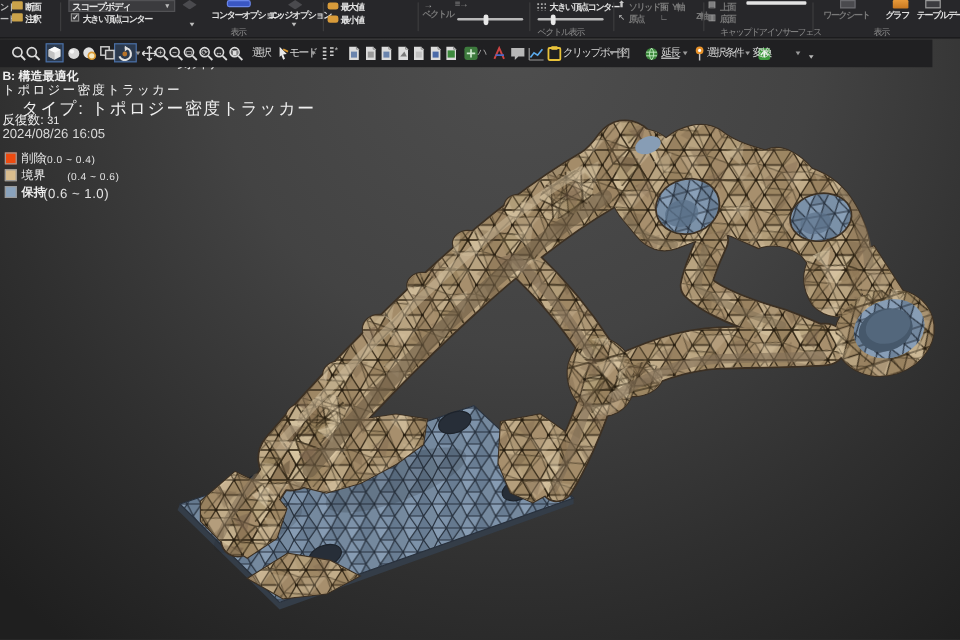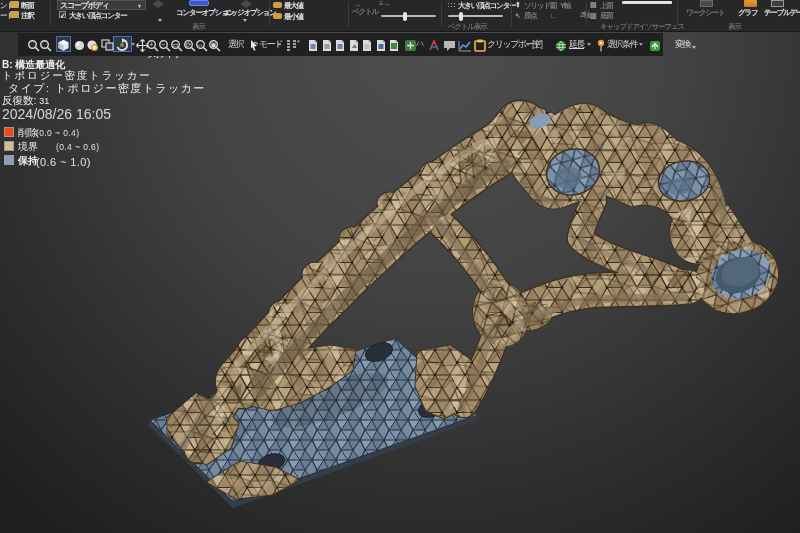--- a/index.html
+++ b/index.html
@@ -1,19 +1,19 @@
 <!DOCTYPE html>
 <html><head><meta charset="utf-8">
 <style>
 html,body{margin:0;padding:0;width:800px;height:533px;overflow:hidden;background:#2b2b2b;}
 *{box-sizing:border-box;}
 body{font-family:"Liberation Sans",sans-serif;}
 #scene{position:absolute;left:0;top:0;width:800px;height:533px;}
 #ribbon{position:absolute;left:0;top:0;width:800px;height:32px;background:#27272a;border-bottom:1px solid #19191b;}
-#bar2{position:absolute;left:0;top:33px;width:645px;height:23px;background:#202022;margin-left:18px;}
+#bar2{position:absolute;left:0;top:33px;width:777px;height:23px;background:#202022;}
 .rt{position:absolute;font-size:7.5px;color:#e2e2e2;font-weight:bold;white-space:nowrap;line-height:1;letter-spacing:-1.2px;}
 .gl{position:absolute;font-size:7.5px;color:#8a8a8a;white-space:nowrap;line-height:1;letter-spacing:-1.2px;text-align:right;}
 .sep{position:absolute;top:2px;width:1px;height:24px;background:#3c3c3e;}
 .dn{position:absolute;width:0;height:0;border-left:2.5px solid transparent;border-right:2.5px solid transparent;border-top:3px solid #bdbdbd;}
 .b2t{position:absolute;font-size:9px;color:#d8d8d8;top:7px;white-space:nowrap;line-height:1;letter-spacing:-1.5px;}
 .ovl{position:absolute;color:#efefef;white-space:nowrap;line-height:1;}
 .lgsq{position:absolute;width:10px;height:10px;border:1px solid #9a9a9a;}
 </style></head>
 <body>
 <svg id="scene" viewBox="0 0 800 533">
@@ -450,30 +450,30 @@
         <circle cx="5" cy="4" r="3.2" fill="#e8922a"></circle>
         <circle cx="5" cy="4" r="1.3" fill="#fff"></circle>
         <path d="M5,7 L5,12.5" stroke="#c8c8c8" stroke-width="1.2"></path>
       </svg></div>
     <div class="b2t" style="left:589px;">選択条件</div>
     <div class="dn" style="left:621px;top:10px;border-top-color:#9a9a9a;"></div>
     <div style="position:absolute;left:631px;top:5px;width:12px;height:13px;"><svg viewBox="0 0 12 12" width="12" height="12">
         <rect x="1" y="1" width="10" height="10" rx="2" fill="#3d9a3d"></rect>
         <path d="M3,7 L6,3.5 L9,7 M6,3.5 L6,9" stroke="#e8ffe8" stroke-width="1.2" fill="none"></path>
       </svg></div>
-    <div class="b2t" style="left:657px;">変換</div>
+    <div class="b2t" style="left:627px;">変換</div>
     <div class="dn" style="left:663px;top:10px;border-top-color:#9a9a9a;"></div>
     <div class="dn" style="left:674px;top:13px;border-top-color:#b8b8b8;"></div>
   </div>
 <div id="overlay">
     <div class="ovl" style="left:2px;top:60px;font-size:10px;"><b>B: 構造最適化</b></div>
     <div class="ovl" style="left:2px;top:70px;font-size:10.5px;letter-spacing:1.8px;">トポロジー密度トラッカー</div>
-    <div class="ovl" style="left:8px;top:83px;font-size:11px;letter-spacing:1.4px;">タイプ: トポロジー密度トラッカー</div>
+    <div class="ovl" style="left:18px;top:83px;font-size:14px;letter-spacing:1.4px;">タイプ: トポロジー密度トラッカー</div>
     <div class="ovl" style="left:2px;top:95px;font-size:10.5px;">反復数: <span style="font-size:9px">31</span></div>
-    <div class="ovl" style="left:2px;top:107px;font-size:14px;color:#d8d8d8;">2024/08/26 16:05</div>
+    <div class="ovl" style="left:2px;top:107px;font-size:11px;color:#d8d8d8;">2024/08/26 16:05</div>
     <div class="lgsq" style="left:4px;top:127.0px;background:#ee4b10;"></div>
     <div class="ovl" style="left:18px;top:128.0px;font-size:10px;">削除</div>
     <div class="ovl" style="left:36px;top:129.0px;font-size:8.5px;"><span style="color:#e2e2e2;letter-spacing:0.4px">(0.0 ~ 0.4)</span></div>
     <div class="lgsq" style="left:4px;top:140.8px;background:#d9bd8e;"></div>
     <div class="ovl" style="left:18px;top:141.8px;font-size:10px;">境界</div>
     <div class="ovl" style="left:36px;top:142.8px;font-size:8.5px;margin-left:20px;"><span style="color:#e2e2e2;letter-spacing:0.4px">(0.4 ~ 0.6)</span></div>
     <div class="lgsq" style="left:4px;top:154.6px;background:#8aa3bd;"></div>
     <div class="ovl" style="left:18px;top:155.6px;font-size:10px;font-weight:bold;">保持</div>
     <div class="ovl" style="left:36px;top:156.6px;font-size:11px;"><span style="color:#e2e2e2;letter-spacing:0.4px">(0.6 ~ 1.0)</span></div>
   </div>

